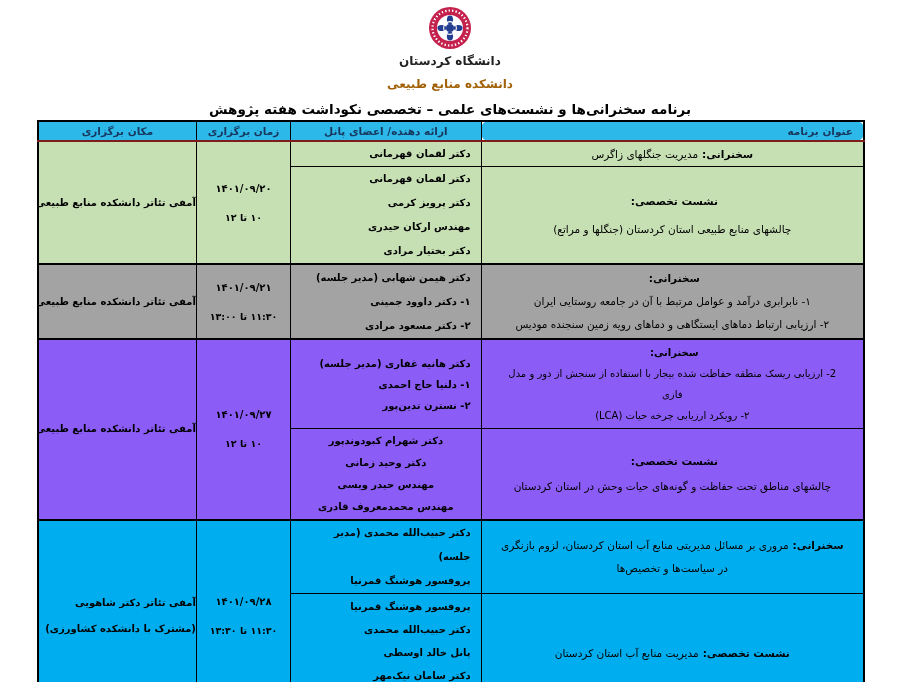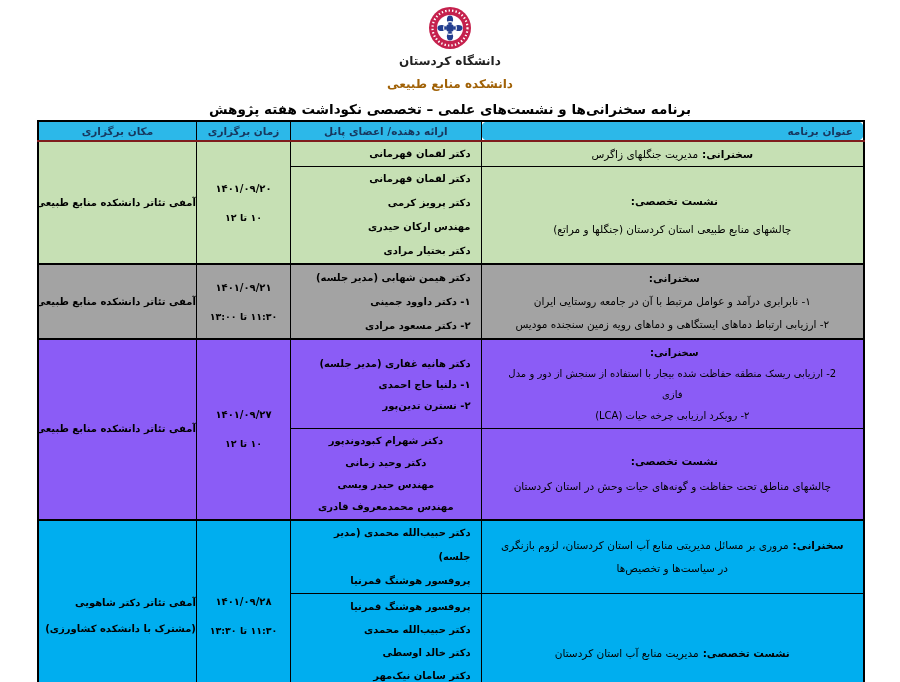--- a/index.html
+++ b/index.html
@@ -194,21 +194,21 @@
           <div>(مشترک با دانشکده کشاورزی)</div>
         </td>
       </tr>
       <tr class="g4 h120">
         <td class="c-title">
           <span class="lbl">نشست تخصصی:</span><span>مدیریت منابع آب استان کردستان</span>
         </td>
         <td class="c-pres p23">
           <div>پروفسور هوشنگ قمرنیا</div>
           <div>دکتر حبیب‌الله محمدی</div>
-          <div>دکتر خالد اوسطی</div>
+          <div>پانل خالد اوسطی</div>
           <div>دکتر سامان نیک‌مهر</div>
           <div>مهندس ئالیار ضمیران</div>
         </td>
       </tr>
 
     </tbody>
   </table>
 </div>
 
 </body></html>

